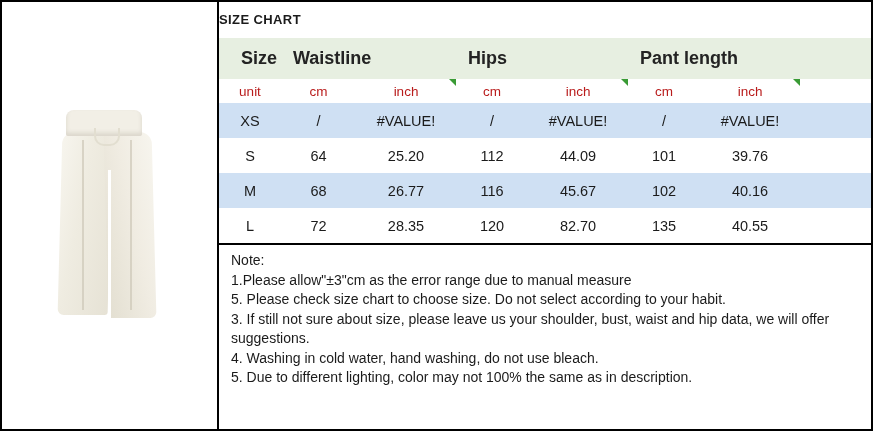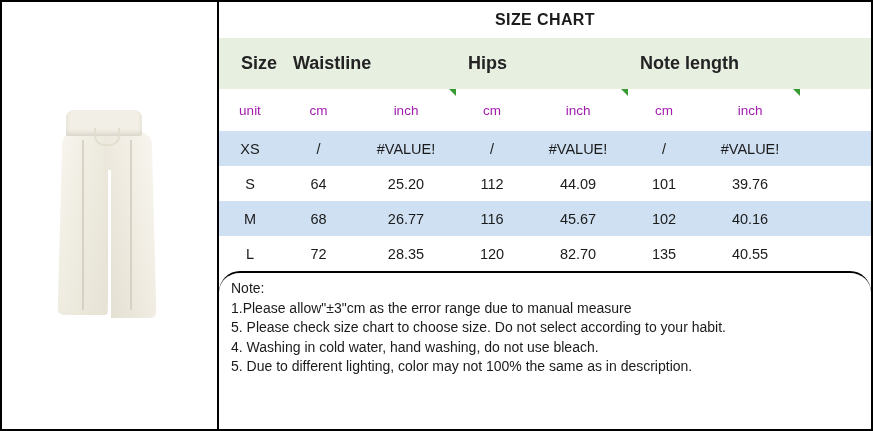--- a/index.html
+++ b/index.html
@@ -100,52 +100,51 @@
   
   .chart-panel {
     flex: 1 1 auto;
     display: flex;
     flex-direction: column;
     min-width: 0;
   }
   .chart-title {
     height: 36px;
     line-height: 36px;
-    text-align: center;
-    font-size: 16px;
+    font-size: 13px;
     font-weight: bold;
     color: #1b1b1b;
     letter-spacing: .4px;
   }
   table.size-table {
     width: 100%;
     border-collapse: collapse;
     table-layout: fixed;
     font-size: 14px;
     color: #1b1b1b;
   }
   table.size-table td {
     text-align: center;
     padding: 0;
   }
   tr.header-row td {
     background: #e7efe1;
-    height: 51px;
+    height: 41px;
     font-size: 18px;
     font-weight: bold;
     color: #232323;
     text-align: left;
     padding-left: 12px;
   }
   tr.header-row td.hdr-size { padding-left: 22px; }
   tr.unit-row td {
     background: #ffffff;
-    height: 42px;
+    height: 24px;
     font-size: 13.5px;
-    color: #a21caf;
+    color: #b91c1c;
     position: relative;
   }
   tr.unit-row td.tagged::after {
     content: "";
     position: absolute;
     top: 0;
     right: 0;
     border-top: 7px solid #3a9b35;
     border-left: 7px solid transparent;
   }
@@ -165,21 +164,20 @@
   .spacer-col { width: auto; }
 
   .note-box {
     border-top: 2px solid #000;
     flex: 1 1 auto;
     padding: 6px 10px 4px 12px;
     font-size: 14px;
     line-height: 19.5px;
     color: #1b1b1b;
     box-sizing: border-box;
-    border-radius: 21px;
   }
   .note-box .note-line { white-space: normal; }
 </style>
 </head>
 <body>
 
 <div class="page">
 
   <div class="product-panel">
     <div class="pants">
@@ -206,21 +204,21 @@
         <col class="col-hinch">
         <col class="col-pcm">
         <col class="col-pinch">
         <col class="spacer-col">
       </colgroup>
       <tbody>
         <tr class="header-row">
           <td class="hdr-size">Size</td>
           <td colspan="2">Waistline</td>
           <td colspan="2">Hips</td>
-          <td colspan="3">Note length</td>
+          <td colspan="3">Pant length</td>
         </tr>
 
         <tr class="unit-row">
           <td>unit</td>
           <td>cm</td>
           <td class="tagged">inch</td>
           <td>cm</td>
           <td class="tagged">inch</td>
           <td>cm</td>
           <td class="tagged">inch</td>
@@ -270,18 +268,19 @@
           <td>40.55</td>
           <td></td>
         </tr>
       </tbody>
     </table>
 
     <div class="note-box">
       <div class="note-line">Note:</div>
       <div class="note-line">1.Please allow"±3"cm as the error range due to manual measure</div>
       <div class="note-line">5. Please check size chart to choose size. Do not select according to your habit.</div>
+      <div class="note-line">3. If still not sure about size, please leave us your shoulder, bust, waist and hip data, we will offer suggestions.</div>
       <div class="note-line">4. Washing in cold water, hand washing, do not use bleach.</div>
       <div class="note-line">5. Due to different lighting, color may not 100% the same as in description.</div>
     </div>
 
   </div>
 </div>
 
 </body></html>

